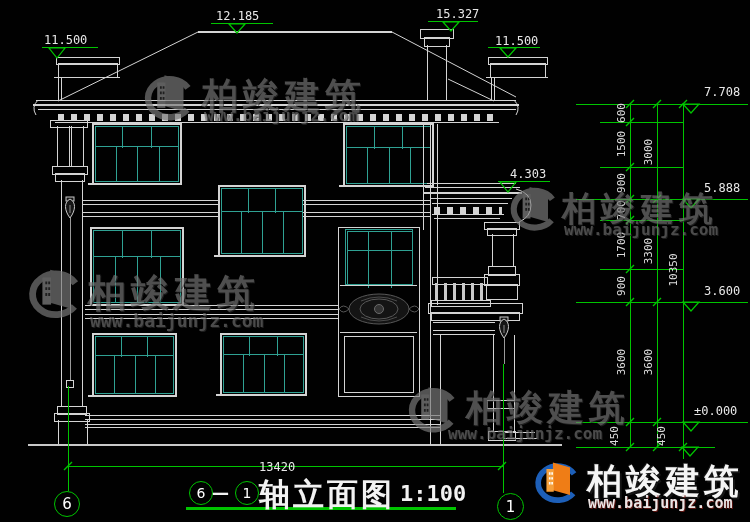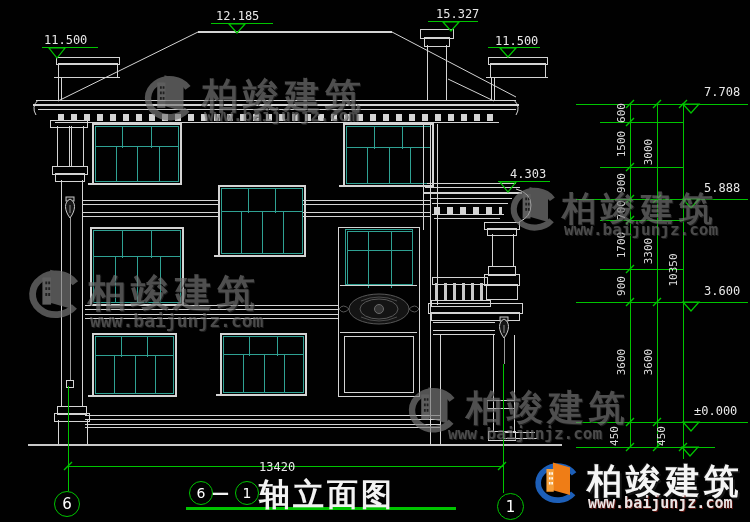--- a/index.html
+++ b/index.html
@@ -272,20 +272,21 @@
   <div class="lg" style="left:503px;top:364px;width:1px;height:129px"></div>
   <div class="lg" style="left:68px;top:466px;width:435px;height:1px"></div>
   <span class="txt" style="left:259px;top:460px">13420</span>
   <div class="bub" style="left:54px;top:491px;width:24px;height:24px;font-size:15px">6</div>
   <div class="bub" style="left:497px;top:493px;width:25px;height:25px;font-size:15px">1</div>
 
   <div class="bub" style="left:189px;top:481px;width:22px;height:22px;font-size:14px">6</div>
   <span class="ttl" style="left:212px;top:483px;font-size:17px">—</span>
   <div class="bub" style="left:235px;top:481px;width:22px;height:22px;font-size:14px">1</div>
   <span class="ttl" style="left:259px;top:474px;font-size:31px;letter-spacing:3px">轴立面图</span>
+  <span class="ttl" style="left:400px;top:481px;font-size:22px;font-family:'DejaVu Sans Mono',monospace">1:100</span>
   <div class="lg" style="left:186px;top:507px;width:270px;height:3px"></div>
 
   <div class="wm gray" style="left:140px;top:66px;width:250px;height:62px">
     <svg class="lgo" style="left:0;top:2px" width="58" height="58" viewBox="0 0 64 64">
       <path d="M53 22 A24 21 0 1 0 52 46" fill="none" stroke="#7a7a7a" stroke-width="7"></path>
       <path d="M27 8 L48 14 V48 L27 42 Z" fill="#7a7a7a"></path>
         <rect x="19" y="16" width="9" height="28" fill="#8b8b8b"></rect>
       <path d="M22 20h2v3h-2zM25 20h2v3h-2zM22 26h2v3h-2zM25 26h2v3h-2zM22 32h2v3h-2zM25 32h2v3h-2z" fill="#2e2e2e"></path>
     </svg>
     <span class="b" style="left:62px;top:6px;font-size:36px">柏竣建筑</span>

